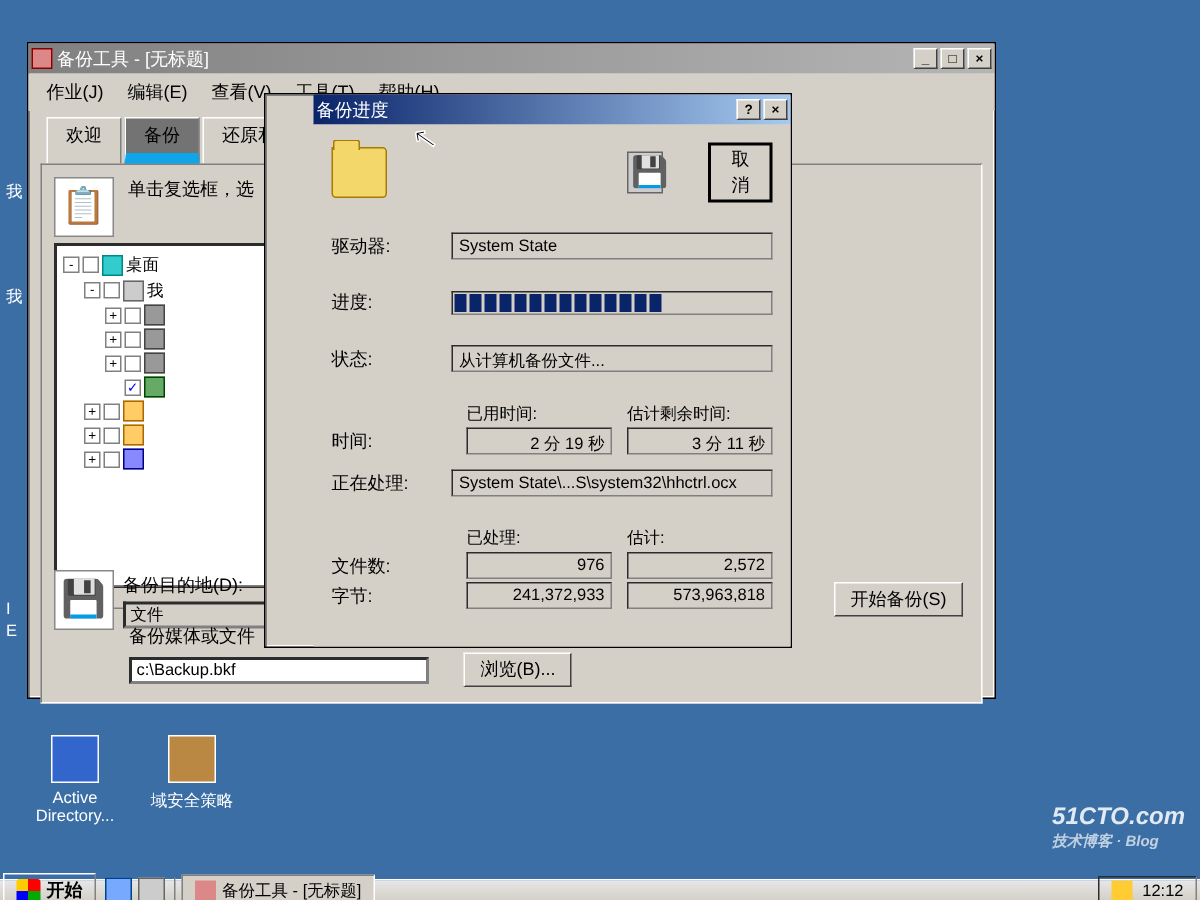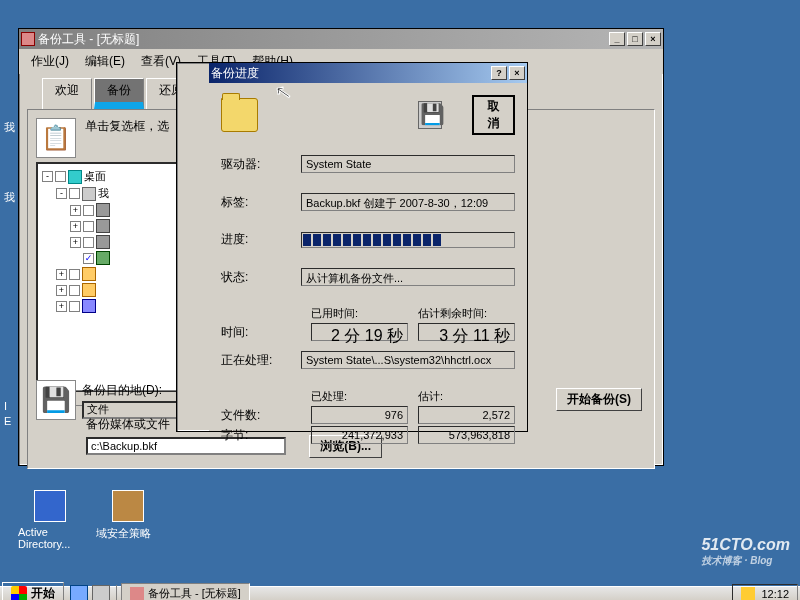--- a/index.html
+++ b/index.html
@@ -9,21 +9,21 @@
 .titlebar { height: 20px; background: linear-gradient(to right, #0a246a, #a6caf0); color: #fff; display: flex; align-items: center; padding: 0 2px; font-size: 12px; }
 .titlebar.inactive { background: linear-gradient(to right, #808080, #b5b5b5); }
 .titlebar-icon { width: 14px; height: 14px; margin-right: 3px; background: #d88; border: 1px solid #800; }
 .titlebar-text { flex: 1; }
 .titlebar-btns { display: flex; gap: 2px; }
 .tbtn { width: 16px; height: 14px; background: #d4d0c8; border: 1px solid #fff; border-right-color: #404040; border-bottom-color: #404040; font-size: 9px; line-height: 12px; text-align: center; color: #000; cursor: pointer; font-family: Arial; font-weight: bold; }
 
 .menubar { display: flex; padding: 2px 4px; background: #d4d0c8; font-size: 12px; }
 .menuitem { padding: 2px 8px; cursor: pointer; }
 
-.tabstrip { display: flex; padding: 4px 8px 0 23px; }
+.tabstrip { display: flex; padding: 4px 8px 0 12px; }
 .tab { padding: 3px 12px; background: #d4d0c8; border: 1px solid #fff; border-bottom: none; border-right-color: #808080; margin-right: 2px; cursor: pointer; position: relative; }
 .tab.active { background: #737373; border-bottom: 7px solid #0ea5e9; z-index: 2; }
 .tab-content { margin: 0 8px 8px 8px; border: 1px solid #fff; border-top-color: #808080; border-left-color: #808080; padding: 8px; background: #d4d0c8; position: relative; height: calc(100% - 76px); }
 
 .tree { background: #fff; border: 2px inset #808080; padding: 4px; font-size: 11px; width: 160px; height: 230px; overflow: hidden; }
 .tree-row { display: flex; align-items: center; padding: 1px 0; white-space: nowrap; }
 .tree-indent { display: inline-block; }
 .tree-expand { width: 11px; height: 11px; border: 1px solid #808080; display: inline-flex; align-items: center; justify-content: center; font-size: 9px; margin-right: 2px; background: #fff; cursor: pointer; line-height: 9px; }
 .tree-check { width: 11px; height: 11px; border: 1px solid #808080; margin-right: 2px; background: #fff; display: inline-flex; align-items: center; justify-content: center; font-size: 9px; }
 .tree-check.checked::after { content: "✓"; color: #00f; }
@@ -39,44 +39,44 @@
 .instr-icon { width: 40px; height: 40px; display: inline-block; vertical-align: top; margin-right: 6px; border: 1px solid #888; background: #fff; }
 .instr-icon::before { content: "📋"; font-size: 24px; line-height: 38px; padding-left: 4px; }
 
 .dest-row { position: absolute; bottom: 48px; left: 8px; display: flex; align-items: center; }
 .dest-row .instr-icon::before { content: "💾"; }
 .dest-label { font-size: 12px; margin-bottom: 2px; }
 .dest-input { width: 220px; height: 18px; border: 2px inset #808080; background: #d4d0c8; padding: 0 3px; font-size: 11px; }
 
 .media-row { position: absolute; bottom: 10px; left: 58px; }
 .media-input { width: 200px; height: 18px; border: 2px inset #808080; background: #fff; padding: 0 3px; font-size: 11px; }
-.btn { background: #d4d0c8; border: 1px solid #fff; border-right-color: #404040; border-bottom-color: #404040; padding: 2px 10px; font-size: 12px; cursor: pointer; font-weight: bold; }
+.btn { background: #d4d0c8; border: 1px solid #fff; border-right-color: #404040; border-bottom-color: #404040; padding: 2px 10px; font-size: 12px; cursor: pointer; }
 .btn.default { border: 2px solid #000; padding: 1px 9px; }
 
 
 .prog-body { padding: 12px; background: #d4d0c8; position: relative; height: calc(100% - 20px); }
 .prog-top { display: flex; align-items: center; margin-bottom: 10px; }
 .folder-icon { width: 42px; height: 34px; background: #f3d76b; border: 1px solid #a87b00; border-radius: 0 3px 3px 3px; position: relative; margin-right: 160px; }
 .folder-icon::before { content: ""; position: absolute; top: -6px; left: 0; width: 16px; height: 6px; background: #f3d76b; border: 1px solid #a87b00; border-bottom: none; border-radius: 2px 2px 0 0; }
 .disk-icon { width: 28px; height: 28px; background: #ccc; border: 1px solid #666; margin-right: 30px; position: relative; }
 .disk-icon::before { content: "💾"; position: absolute; font-size: 20px; top: 0; left: 2px; }
 .prog-row { display: flex; align-items: center; margin: 20px 0; font-size: 12px; }
 .prog-row .lbl { width: 80px; }
 .prog-row .val { flex: 1; border: 1px inset #808080; background: #d4d0c8; padding: 2px 4px; font-size: 11px; height: 18px; }
 .progbar { flex: 1; height: 16px; border: 1px inset #808080; background: #d4d0c8; display: flex; gap: 2px; padding: 1px; }
 .progseg { width: 8px; height: 100%; background: #0a246a; }
 .time-grid { display: grid; grid-template-columns: 80px 1fr 1fr; gap: 2px 10px; font-size: 12px; align-items: center; margin: 6px 0; }
 .time-grid .hdr { font-size: 11px; }
-.time-grid .val { border: 1px inset #808080; padding: 2px 4px; text-align: right; font-size: 16px; height: 18px; }
+.time-grid .val { border: 1px inset #808080; padding: 2px 4px; text-align: right; font-size: 11px; height: 18px; }
 .stat-grid { display: grid; grid-template-columns: 80px 1fr 1fr; gap: 2px 10px; font-size: 12px; align-items: center; margin: 6px 0; }
 .stat-grid .hdr { text-align: left; font-size: 11px; }
 .stat-grid .val { border: 1px inset #808080; padding: 2px 4px; text-align: right; font-size: 11px; height: 18px; }
 
 
-.desktop-icon { position: absolute; width: 64px; color: #fff; font-size: 11px; cursor: pointer; }
+.desktop-icon { position: absolute; width: 64px; text-align: center; color: #fff; font-size: 11px; cursor: pointer; }
 .desktop-icon .di { width: 32px; height: 32px; margin: 0 auto 4px auto; background: #36c; border: 1px solid #fff; }
 
 
 .taskbar { position: absolute; bottom: 0; left: 0; right: 0; height: 14px; background: linear-gradient(#e7e7e7, #d4d0c8); border-top: 1px solid #fff; display: flex; align-items: center; padding: 0 2px; margin-top: 20px; }
 .start-btn { display: flex; align-items: center; padding: 2px 8px; border: 1px solid #fff; border-right-color: #808080; border-bottom-color: #808080; cursor: pointer; font-size: 12px; font-weight: bold; }
 .start-btn .flag { width: 16px; height: 16px; margin-right: 4px; background: conic-gradient(#f00 0 25%, #0a0 25% 50%, #00f 50% 75%, #fc0 75% 100%); border-radius: 2px; }
 .quick { display: flex; gap: 4px; padding: 0 6px; border-right: 1px solid #808080; margin-right: 4px; }
 .quick .qi { width: 18px; height: 18px; background: #7af; border: 1px solid #048; cursor: pointer; }
 .taskbtn { border: 1px solid #808080; border-right-color: #fff; border-bottom-color: #fff; background: #d4d0c8; padding: 2px 8px; font-size: 11px; display: flex; align-items: center; cursor: pointer; }
 .taskbtn .ti { width: 14px; height: 14px; background: #d88; margin-right: 4px; }
@@ -224,24 +224,20 @@
   <div class="prog-body">
     <div class="prog-top">
       <div class="folder-icon"></div>
       <div class="disk-icon"></div>
       <button class="btn default">取消</button>
     </div>
 
     <div class="prog-row">
       <span class="lbl">驱动器:</span>
       <span class="val">System State</span>
-    </div>
-    <div class="prog-row">
-      <span class="lbl">标签:</span>
-      <span class="val">Backup.bkf 创建于 2007-8-30，12:09</span>
     </div>
     <div class="prog-row">
       <span class="lbl">进度:</span>
       <span class="progbar" id="progbar">
           <span class="progseg"></span>
           <span class="progseg"></span>
           <span class="progseg"></span>
           <span class="progseg"></span>
           <span class="progseg"></span>
           <span class="progseg"></span>

